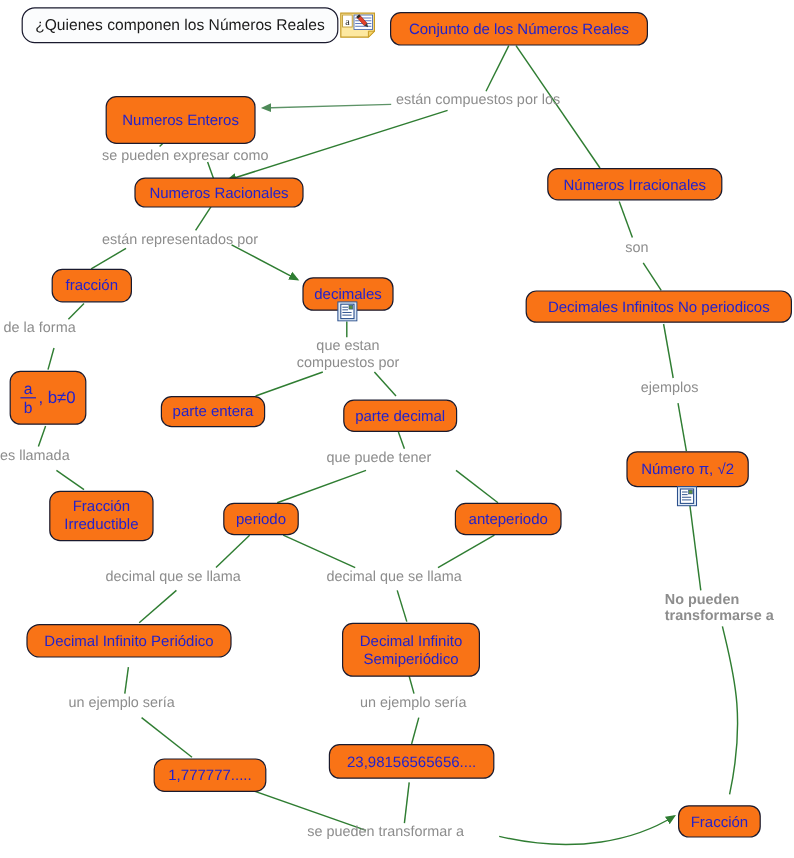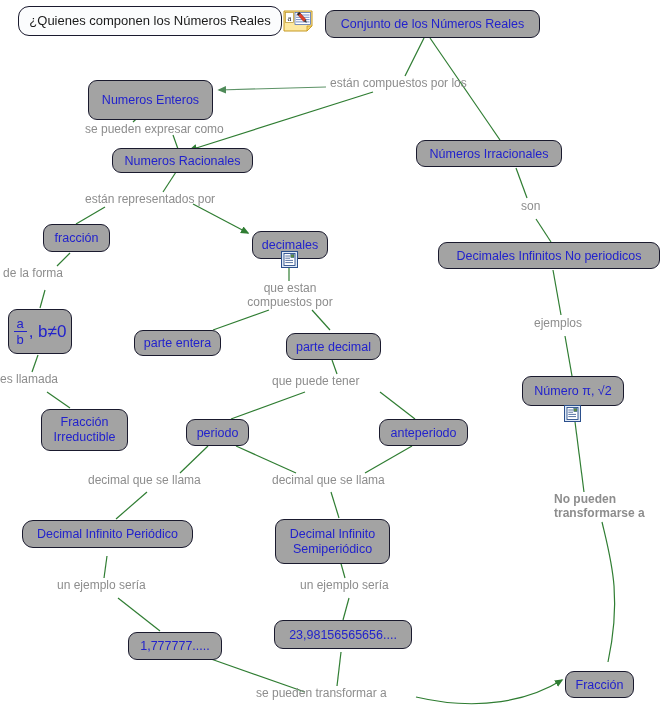--- a/index.html
+++ b/index.html
@@ -22,21 +22,21 @@
     position: absolute;
     left: 0;
     top: 0;
     width: 662px;
     height: 715px;
     pointer-events: none;
   }
   .node {
     position: absolute;
     box-sizing: border-box;
-    background: #a3a3a3;
+    background: #f97316;
     border: 1.4px solid #1a1a2e;
     border-radius: 9px;
     color: #2222cc;
     font-size: 12.5px;
     line-height: 1.12;
     text-align: center;
     display: flex;
     align-items: center;
     justify-content: center;
     padding: 3px 8px;
@@ -89,21 +89,21 @@
   .frac .bar {
     width: 13px;
     height: 1.4px;
     background: #2222cc;
   }
   .frac .den {
     font-size: 13px;
     padding: 1px 2px 0 2px;
   }
   .frac-rest {
-    font-size: 17px;
+    font-size: 14px;
   }
   
   .note-icon {
     position: absolute;
     width: 30px;
     height: 22px;
     z-index: 4;
   }
   
   .res-icon {
@@ -236,21 +236,21 @@
   </div>
 
   <div class="node" style="left:88px; top:80px; width:125px; height:40px;">
     <span>Numeros Enteros</span>
   </div>
 
   <div class="node" style="left:112px; top:148px; width:141px; height:25px;">
     <span>Numeros Racionales</span>
   </div>
 
-  <div class="node" style="left:416px; top:140px; width:146px; height:27px;">
+  <div class="node" style="left:456px; top:140px; width:146px; height:27px;">
     <span>Números Irracionales</span>
   </div>
 
   <div class="node" style="left:43px; top:224px; width:67px; height:28px;">
     <span>fracción</span>
   </div>
 
   <div class="node" style="left:252px; top:231px; width:76px; height:28px;">
     <span>decimales</span>
   </div>
@@ -317,21 +317,21 @@
         <line x1="4.3" y1="11.6" x2="12" y2="11.6"></line>
       </g>
       <rect x="9.8" y="3.4" width="3.2" height="3.2" fill="#5b8f3b" stroke="#2b4f8c" stroke-width="0.5"></rect>
     </svg>
   </div>
 
   <div class="node" style="left:22px; top:520px; width:171px; height:28px;border-radius:11px;">
     <span>Decimal Infinito Periódico</span>
   </div>
 
-  <div class="node multiline" style="left:275px; top:519px; width:115px; height:45px;">
+  <div class="node multiline" style="left:285px; top:519px; width:115px; height:45px;">
     <span>Decimal Infinito Semiperiódico</span>
   </div>
 
   <div class="node" style="left:128px; top:632px; width:94px; height:28px;">
     <span>1,777777.....</span>
   </div>
 
   <div class="node" style="left:274px; top:620px; width:138px; height:29px;">
     <span>23,98156565656....</span>
   </div>

